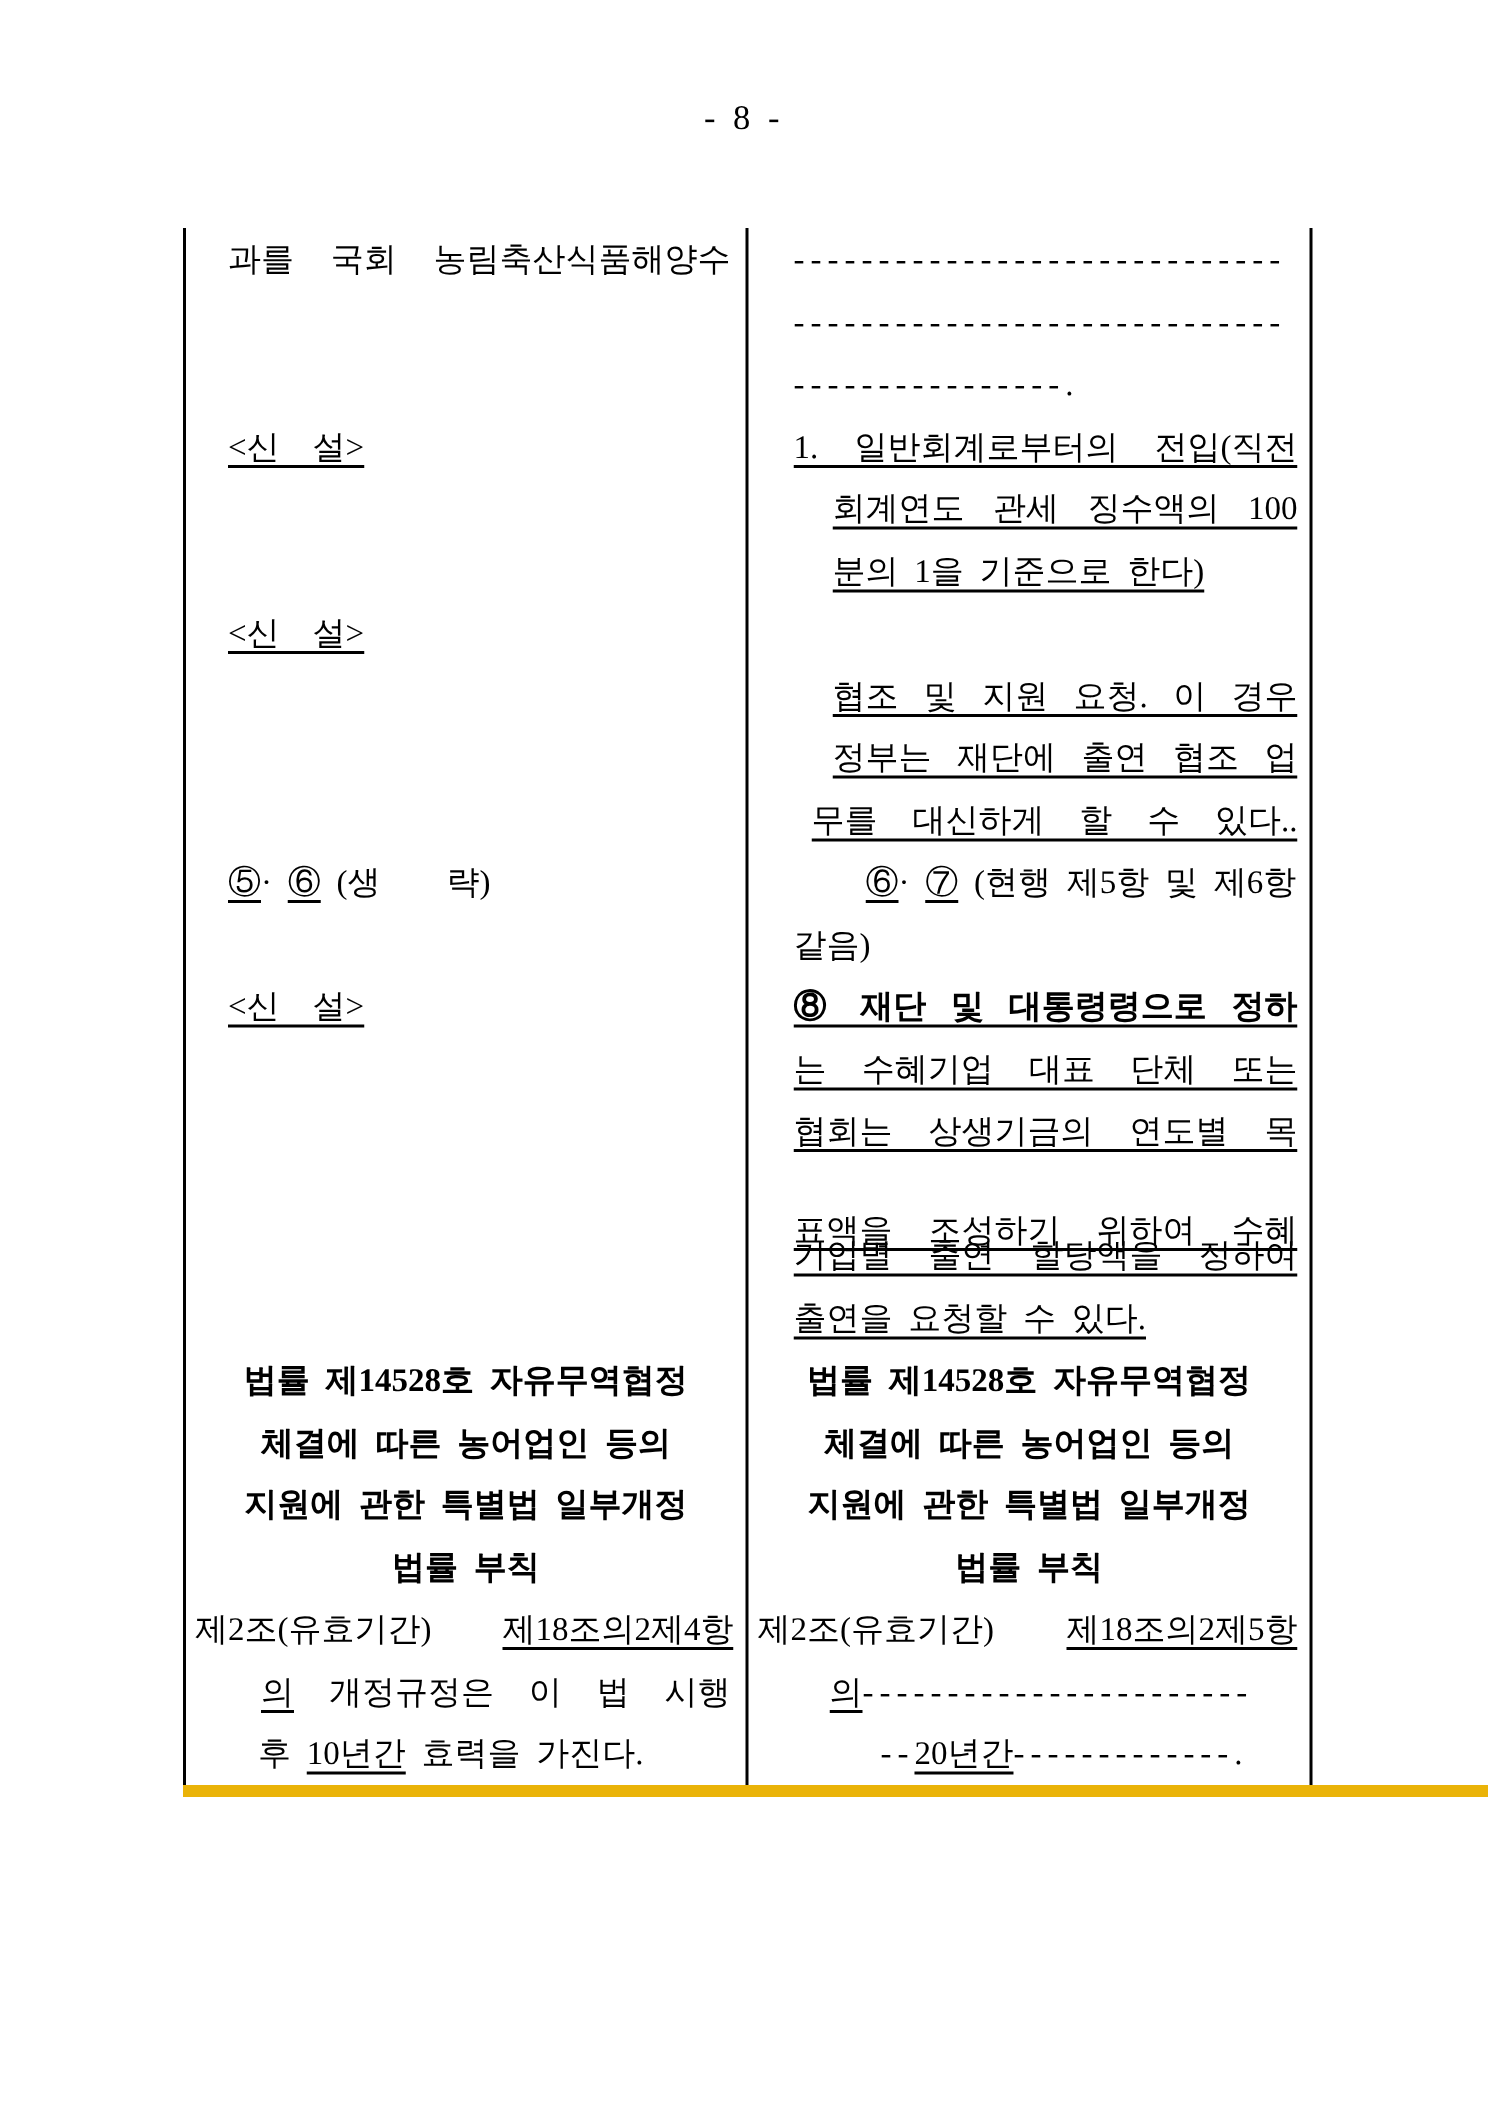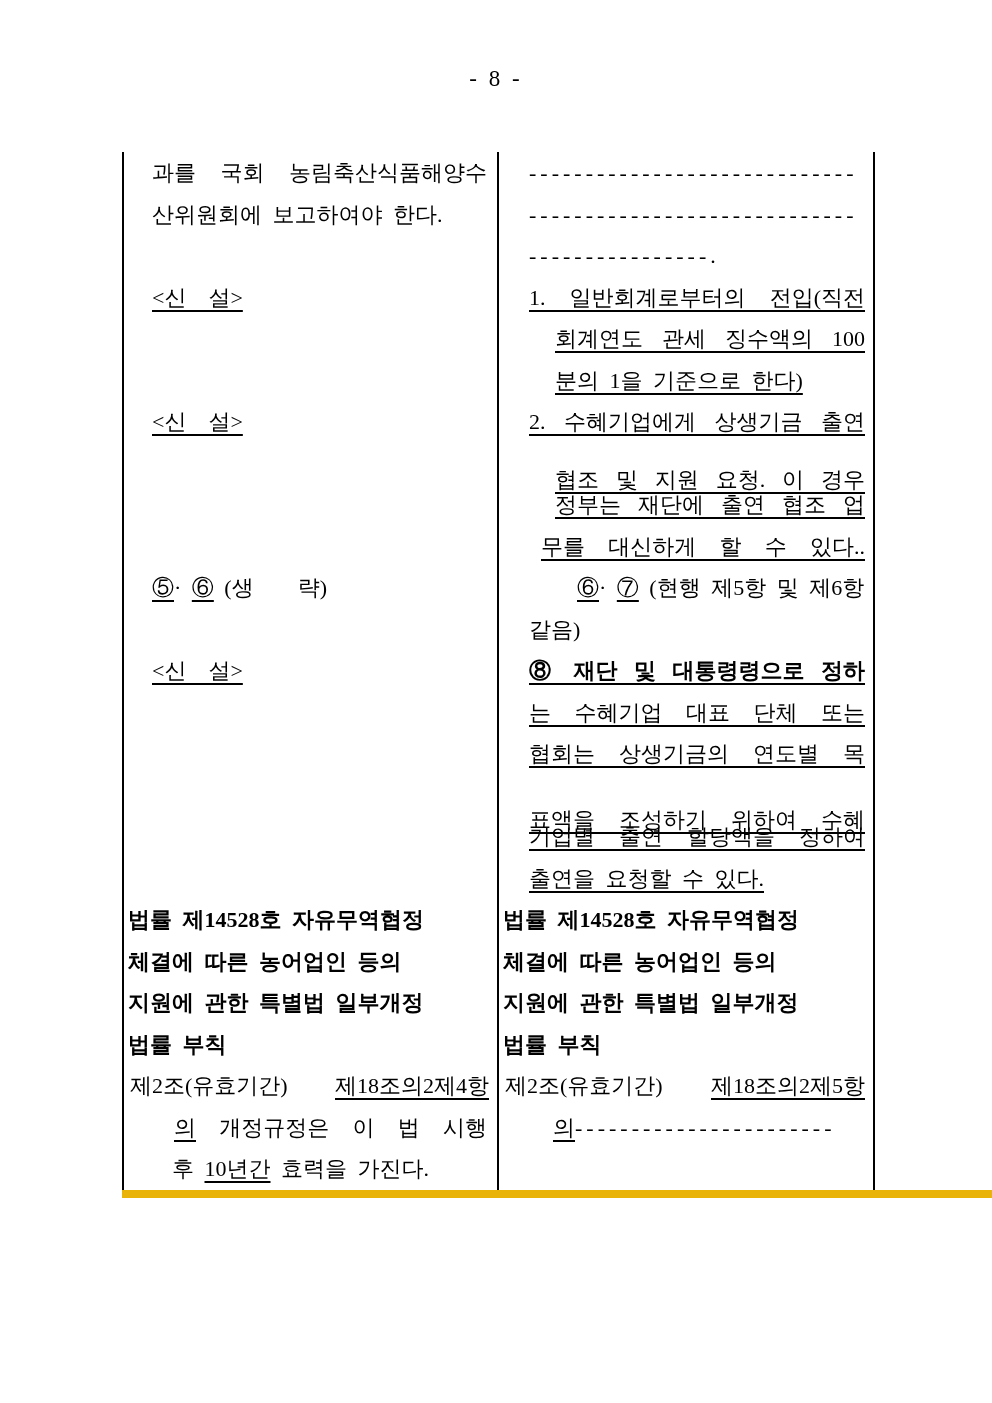--- a/index.html
+++ b/index.html
@@ -17,36 +17,35 @@
     display:flex;border-bottom:8px solid #eab308;
   }
   .col{position:relative;height:100%;}
   .col-left{width:373px;border-left:2px solid #000;}
   .col-right{width:374px;border-left:2px solid #000;border-right:2px solid #000;}
   .line{
     position:absolute;left:28px;right:10px;height:41.6px;line-height:41.6px;
     white-space:nowrap;overflow:hidden;word-spacing:5px;
   }
   .col-right .line{left:30px;right:8px;}
-  .line.center{left:4px;right:4px;text-align:left;}
+  .line.center{left:4px;right:4px;text-align:center;}
   .line.spread{text-align:justify;text-align-last:justify;}
   .line.article{left:6px;right:8px;display:flex;justify-content:space-between;font-family:Liberation Serif, serif;}
   .line.bold{font-weight:bold;}
   .u{text-decoration:underline;text-decoration-thickness:2px;text-underline-offset:5px;}
   .d{letter-spacing:4px;}
 </style>
 </head>
 <body>
 
 <div class="page">
   <div class="page-number">- 8 -</div>
   <div class="doc-table">
     <div class="col col-left">
         <div class="line spread" style="top: 0px;"><span class="">과를 국회 농림축산식품해양수</span></div>
-        <div class="line" style="top: 41.52px;"><span class="">산위원회에 보고하여야 한다.</span></div>
         <div class="line" style="top: 124.56px;"><span class="u ">&lt;신　설&gt;</span></div>
         <div class="line" style="top: 249.12px;"><span class="u ">&lt;신　설&gt;</span></div>
         <div class="line" style="top: 415.2px;"><span class="u ">⑤</span><span class="">· </span><span class="u ">⑥</span><span class=""> (생　　략)</span></div>
         <div class="line" style="top: 498.24px;"><span class="u ">&lt;신　설&gt;</span></div>
         <div class="line bold center" style="top: 747.36px;"><span class="">법률 제14528호 자유무역협정</span></div>
         <div class="line bold center" style="top: 788.88px;"><span class="">체결에 따른 농어업인 등의</span></div>
         <div class="line bold center" style="top: 830.4px;"><span class="">지원에 관한 특별법 일부개정</span></div>
         <div class="line bold center" style="top: 871.92px;"><span class="">법률 부칙</span></div>
         <div class="line article" style="top: 913.44px;">
           <span class="">제2조(유효기간)</span>
@@ -55,36 +54,36 @@
         <div class="line spread" style="top: 954.96px; margin-left: 22px;"><span class="u ">의</span><span class=""> 개정규정은 이 법 시행</span></div>
         <div class="line" style="top: 996.48px; margin-left: 20px;"><span class="">후 </span><span class="u ">10년간</span><span class=""> 효력을 가진다.</span></div>
       </div>
     <div class="col col-right">
         <div class="line" style="top: 0px;"><span class="d">-----------------------------</span></div>
         <div class="line" style="top: 41.52px;"><span class="d">-----------------------------</span></div>
         <div class="line" style="top: 83.04px;"><span class="d">----------------</span><span class="">.</span></div>
         <div class="line spread" style="top: 124.56px;"><span class="u ">1. 일반회계로부터의 전입(직전</span></div>
         <div class="line spread" style="top: 166.08px; margin-left: 26px;"><span class="u ">회계연도 관세 징수액의 100</span></div>
         <div class="line" style="top: 207.6px; margin-left: 26px;"><span class="u ">분의 1을 기준으로 한다)</span></div>
-        <div class="line spread" style="top: 249.12px;"><span class="u ">2. 수혜기업에게 상생기금 출연</span></div>
-        <div class="line spread" style="top: 290.64px; margin-left: 26px; margin-top: 16px;"><span class="u ">협조 및 지원 요청. 이 경우</span></div>
+        <div class="line spread" style="top: 290.64px; margin-left: 26px;"><span class="u ">협조 및 지원 요청. 이 경우</span></div>
         <div class="line spread" style="top: 332.16px; margin-left: 26px;"><span class="u ">정부는 재단에 출연 협조 업</span></div>
         <div class="line spread" style="top: 373.68px; margin-left: 12px;"><span class="u ">무를 대신하게 할 수 있다..</span></div>
         <div class="line spread" style="top: 415.2px; margin-left: 48px;"><span class="u ">⑥</span><span class="">· </span><span class="u ">⑦</span><span class=""> (현행 제5항 및 제6항과</span></div>
         <div class="line" style="top: 456.72px;"><span class="">같음)</span></div>
         <div class="line spread" style="top: 498.24px; font-weight: bold;"><span class="u ">⑧ 재단 및 대통령령으로 정하</span></div>
         <div class="line spread" style="top: 539.76px;"><span class="u ">는 수혜기업 대표 단체 또는</span></div>
         <div class="line spread" style="top: 581.28px;"><span class="u ">협회는 상생기금의 연도별 목</span></div>
         <div class="line spread" style="top: 622.8px; margin-top: 24px;"><span class="u ">표액을 조성하기 위하여 수혜</span></div>
         <div class="line spread" style="top: 664.32px;"><span class="u ">기업별 출연 할당액을 정하여</span></div>
         <div class="line" style="top: 705.84px;"><span class="u ">출연을 요청할 수 있다.</span></div>
         <div class="line bold center" style="top: 747.36px;"><span class="">법률 제14528호 자유무역협정</span></div>
         <div class="line bold center" style="top: 788.88px;"><span class="">체결에 따른 농어업인 등의</span></div>
         <div class="line bold center" style="top: 830.4px;"><span class="">지원에 관한 특별법 일부개정</span></div>
         <div class="line bold center" style="top: 871.92px;"><span class="">법률 부칙</span></div>
         <div class="line article" style="top: 913.44px;">
           <span class="">제2조(유효기간)</span>
           <span class="u ">제18조의2제5항</span>
         </div>
         <div class="line" style="top: 954.96px; margin-left: 24px;"><span class="u ">의</span><span class="d">-----------------------</span></div>
+        <div class="line" style="top: 996.48px; margin-left: 58px;"><span class="d">--</span><span class="u ">20년간</span><span class="d">-------------</span><span class="">.</span></div>
       </div>
   </div>
 </div>
 
 </body></html>

